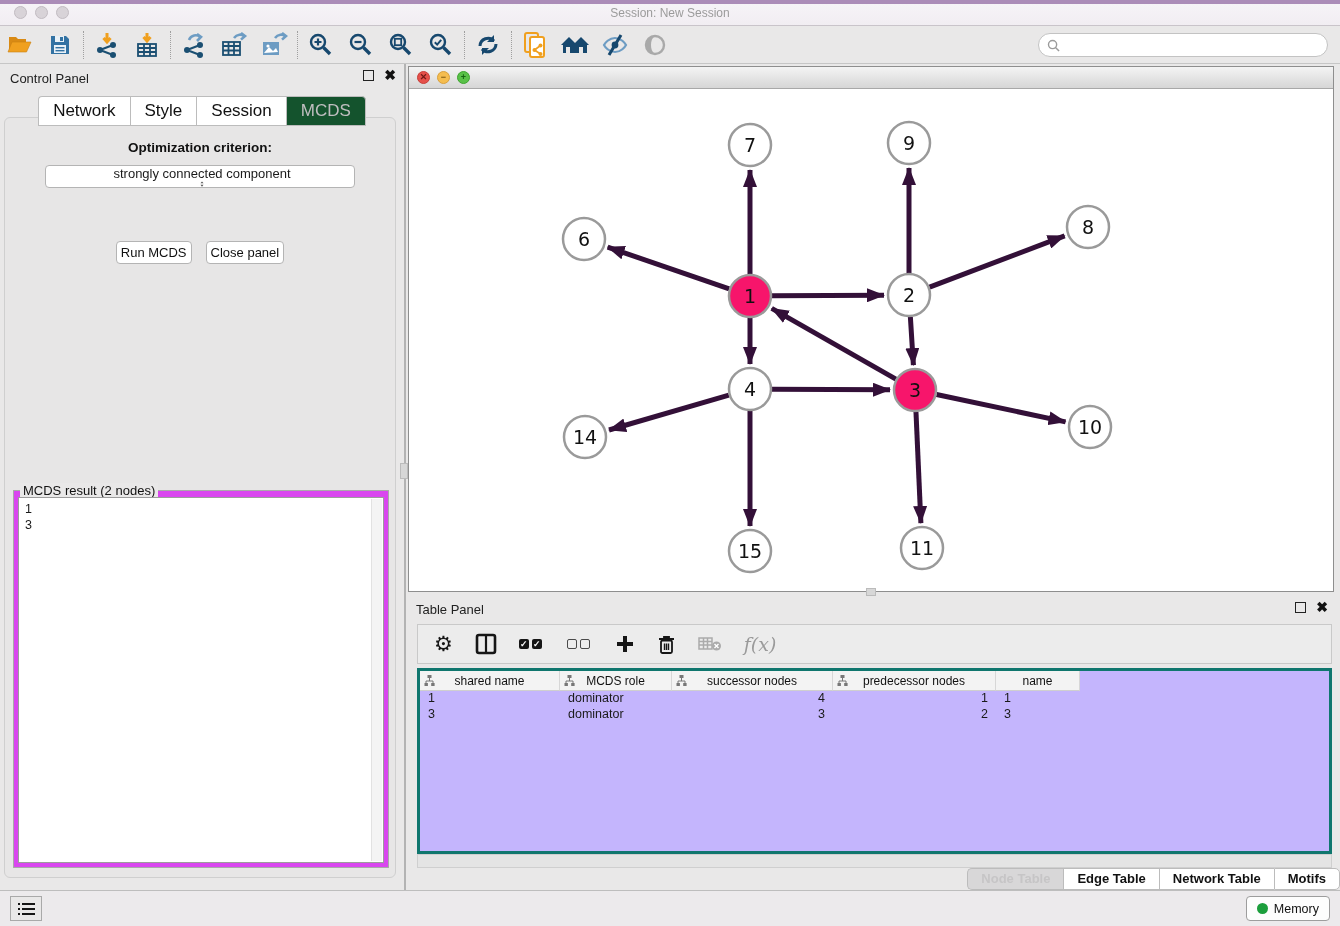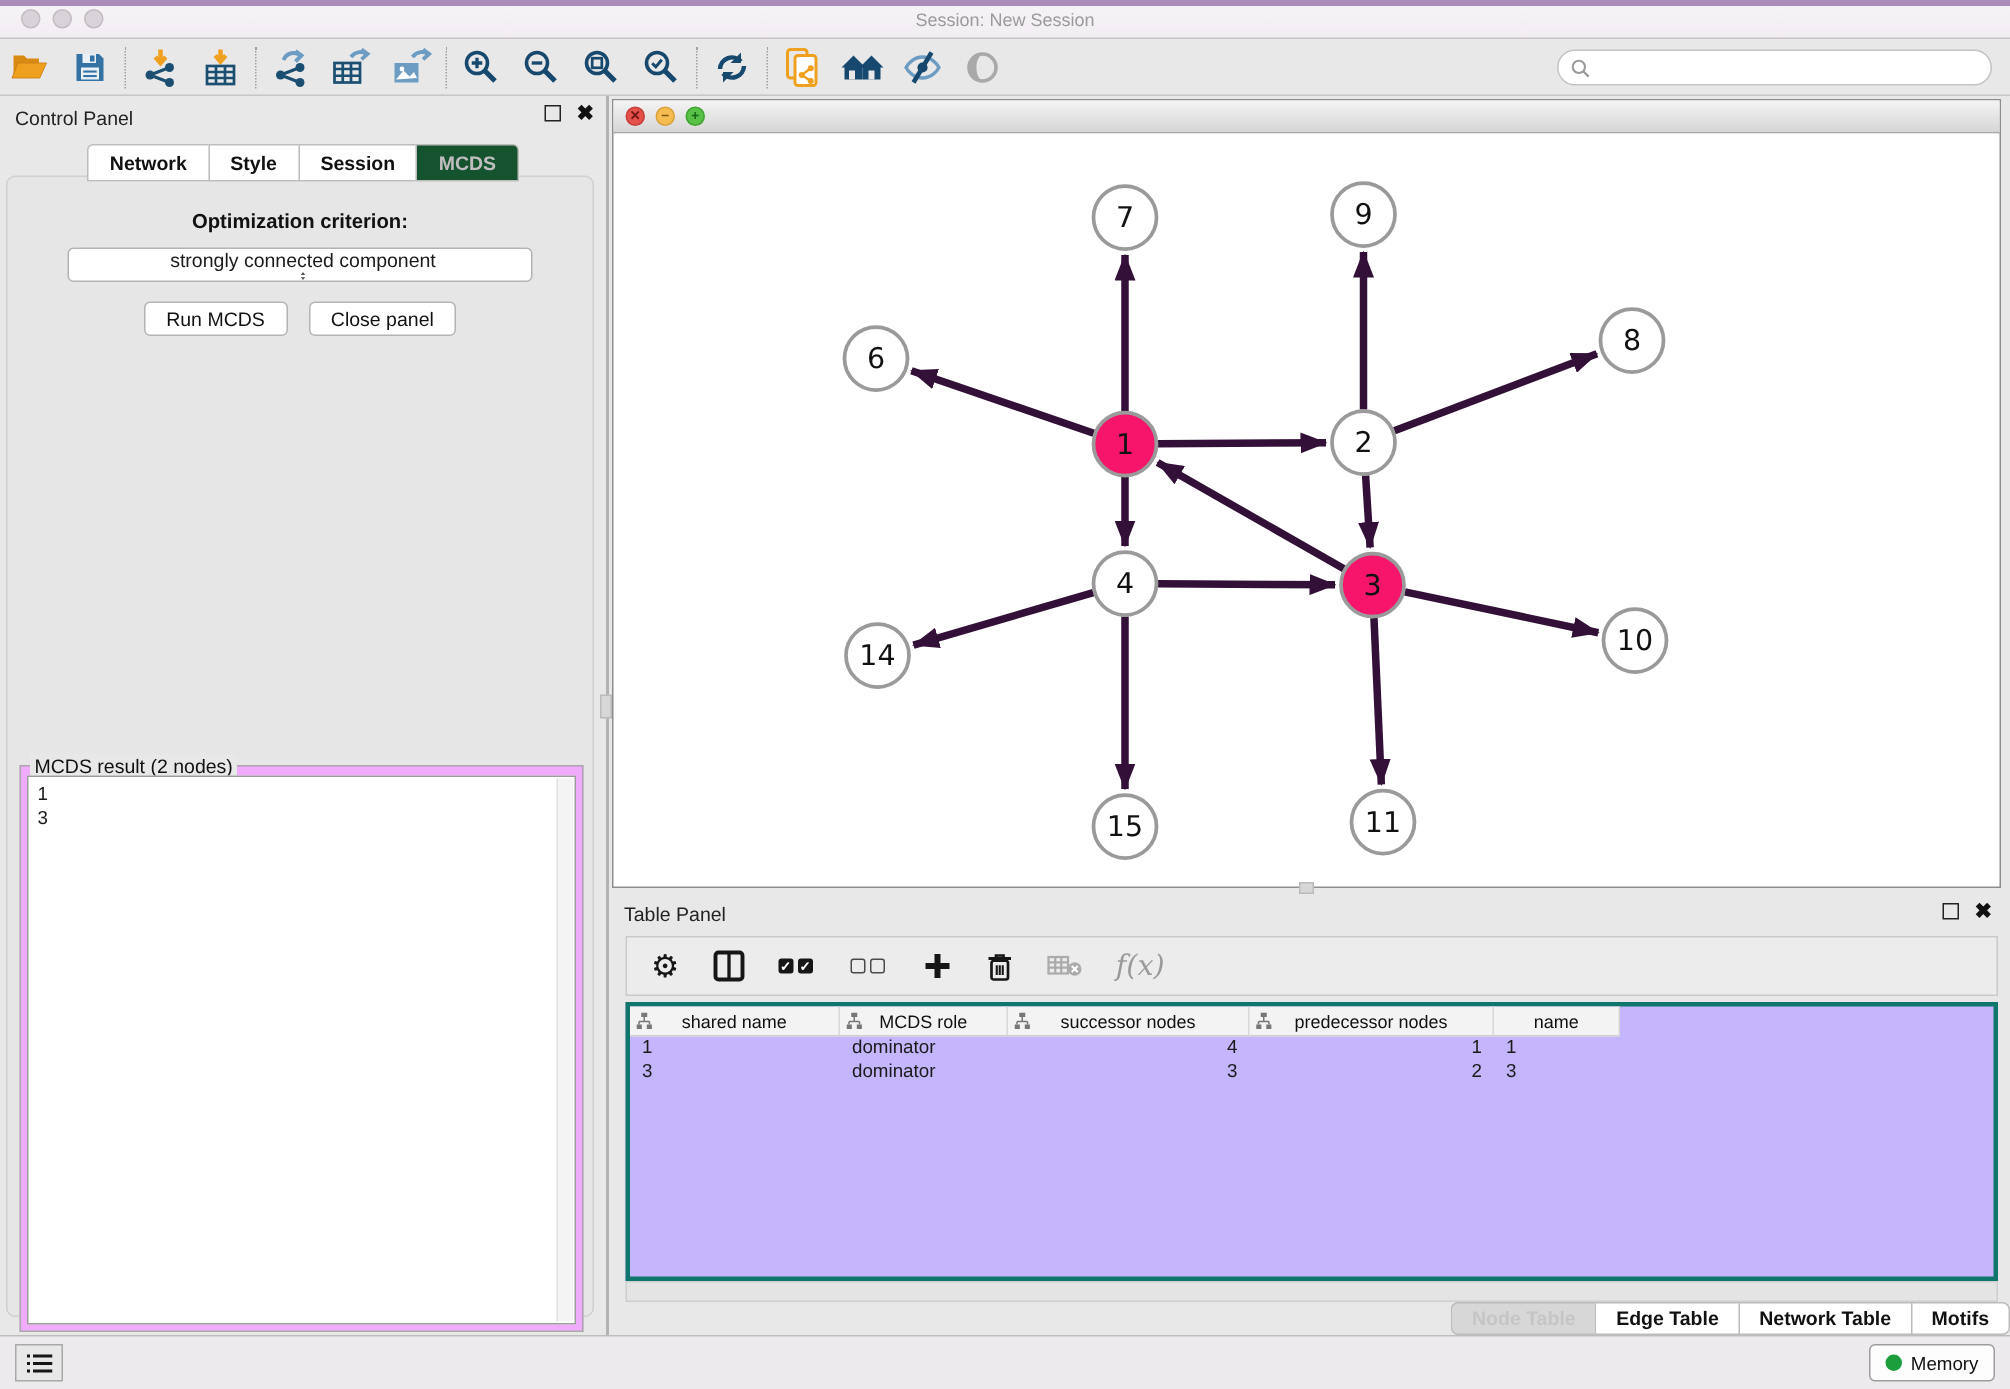--- a/index.html
+++ b/index.html
@@ -30,38 +30,38 @@
 
   
   .control-panel { position:absolute; left:0; top:0; width:404px; height:826px; }
   .panel-header { position:absolute; left:0; top:0; width:100%; height:28px; }
   .panel-header .ph-title { position:absolute; left:10px; top:7px; font-size:13px; color:#222;text-align:center; }
   .ph-icons { position:absolute; right:8px; top:6px; display:flex; gap:10px; align-items:center; }
   .float-ic { width:11px; height:11px; border:1.5px solid #222; display:inline-block; }
   .close-ic { font-size:14px; font-weight:bold; color:#111; line-height:11px; }
 
   .cp-tabs { position:absolute; left:0; top:32px; width:100%; display:flex; justify-content:center; z-index:2; }
-  .cp-tab { font-size:13px; font-weight:bold; padding:4px 14px; background:#fff; border:1px solid #bcbcbc;
+  .cp-tab { font-size:17px; font-weight:normal; padding:4px 14px; background:#fff; border:1px solid #bcbcbc;
     border-right:none; color:#111; }
   .cp-tab:first-child { border-radius:4px 0 0 0; }
   .cp-tab:last-child { border-right:1px solid #bcbcbc; border-radius:0 4px 0 0; }
   .cp-tab.selected { background:#14532d; color:#c0bec0; }
 
   .cp-body { position:absolute; left:4px; top:53px; width:392px; height:761px; background:#e7e6e6;
     border:1px solid #cfcfcf; border-radius:6px; }
   .opt-label { text-align:center; margin-top:22px; font-size:13.5px; font-weight:bold; color:#111; }
   .selectbox { margin:10px auto 0; width:310px; height:23px; background:#fff; border:1px solid #b4b4b4;
     border-radius:4px; display:flex; align-items:center; padding:0 6px 0 10px; font-size:13px;flex-direction:column; }
   .selectbox .sel-text { flex:1; }
   .btn-row { display:flex; justify-content:center; gap:14px; margin-top:13px; }
-  .pushbtn { background:#fff; border:1px solid #b4b4b4; border-radius:4px; font-size:13px; padding:3px 14px;
-    font-family:"Liberation Sans",sans-serif; color:#111; }
-
-  .result-fieldset { position:absolute; left:8px; top:392px; width:376px; height:378px;
-    border:1px solid #a9a9a9; background:#f0abfc; }
+  .pushbtn { background:#fff; border:1px solid #b4b4b4; border-radius:4px; font-size:13px; padding:3px 4px;
+    font-family:"Liberation Sans",sans-serif; color:#111;margin-top:40px; }
+
+  .result-fieldset { position:absolute; left:8px; top:372px; width:376px; height:378px;
+    border:1px solid #a9a9a9; background:#d946ef; }
   .result-legend { position:absolute; left:6px; top:-8px; background:#e9e8e8; padding:0 3px; font-size:13px; color:#111; }
   .result-box { position:absolute; left:4px; top:6px; right:4px; bottom:4px; background:#fff;
     border:1px solid #9c9c9c; font-size:12.5px; line-height:16px; padding:3px 0 0 6px; }
   .result-box .sb { position:absolute; right:1px; top:1px; bottom:1px; width:11px; background:#f4f4f4; border-left:1px solid #e2e2e2; }
 
   
   .rightside { position:absolute; left:406px; top:0; width:934px; height:826px; }
 
   .net-frame { position:absolute; left:2px; top:2px; width:926px; height:526px;
     border:1px solid #8e8e8e; background:#fff; }

